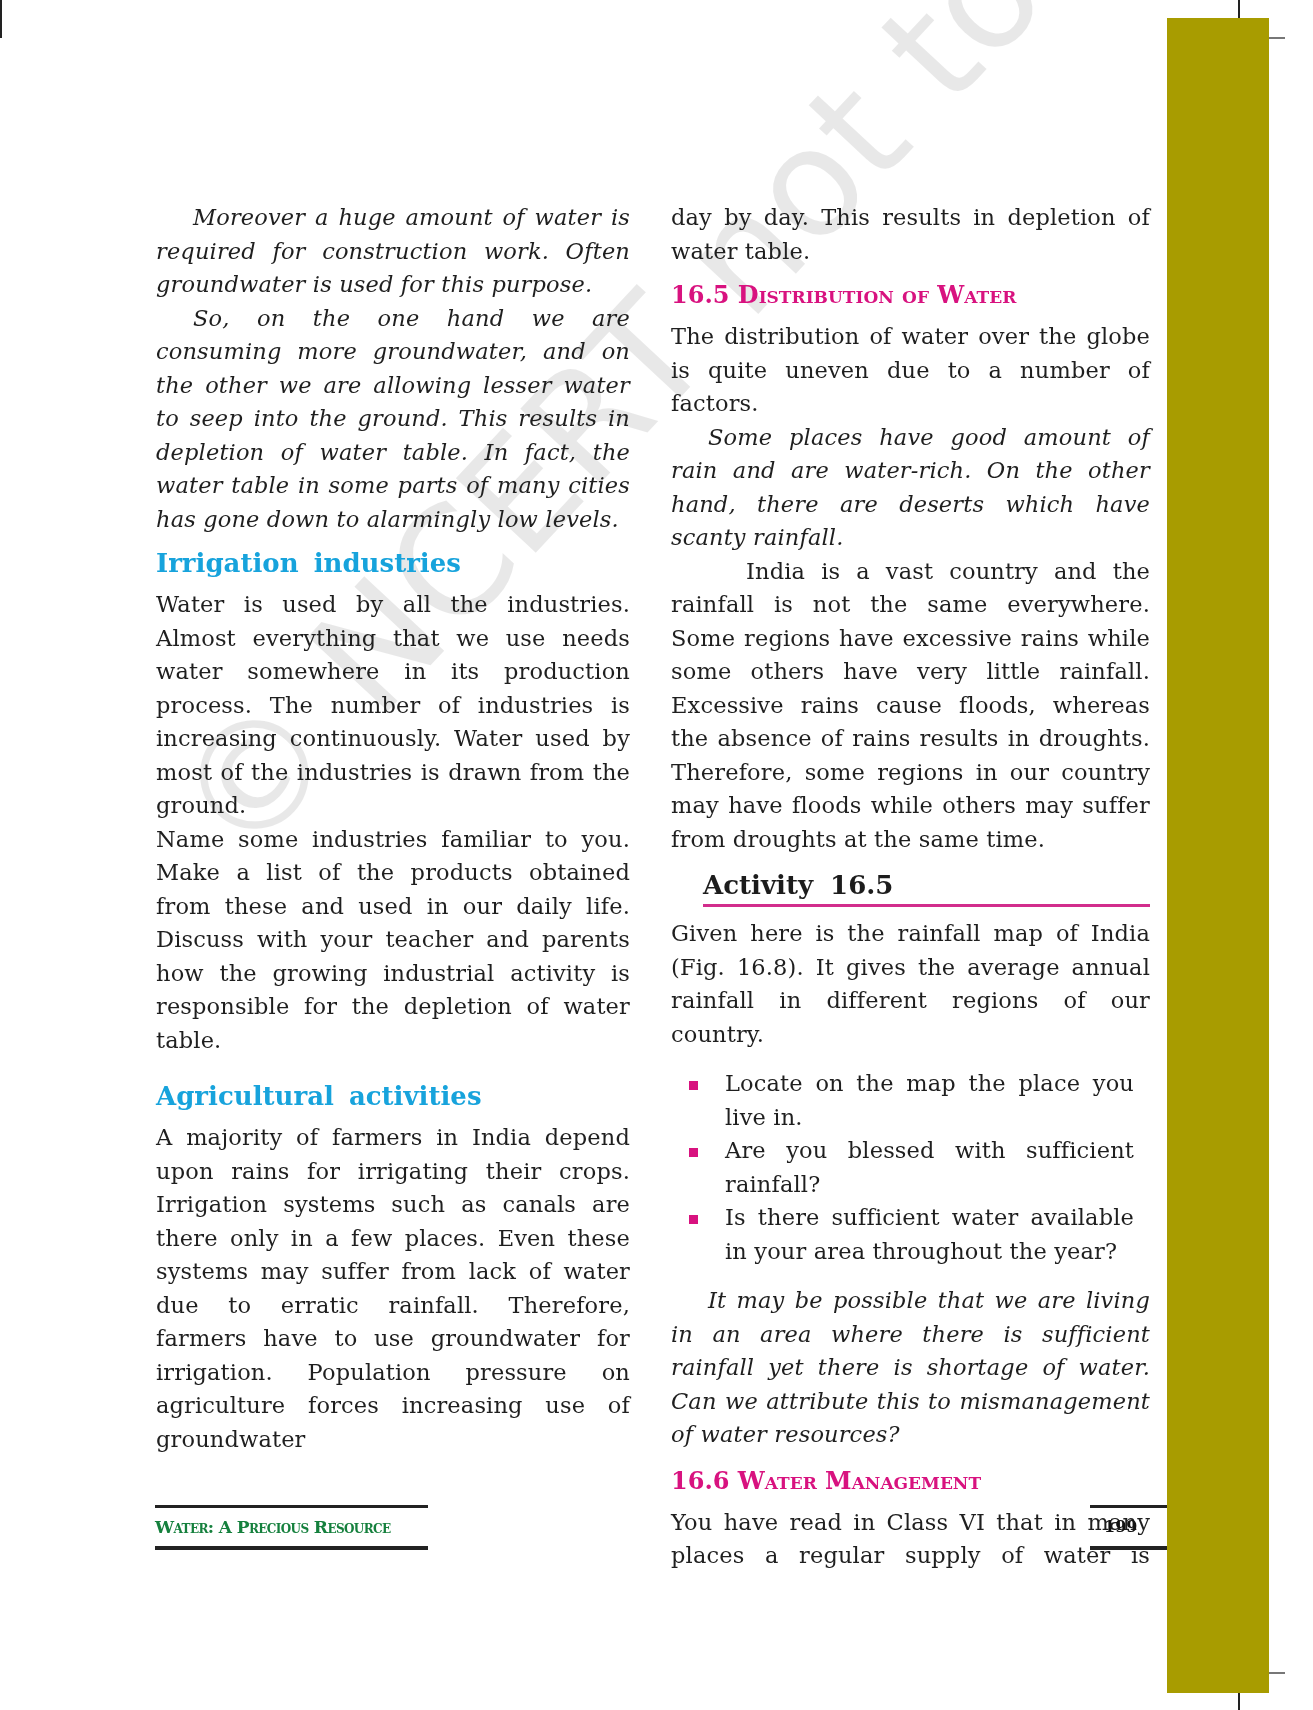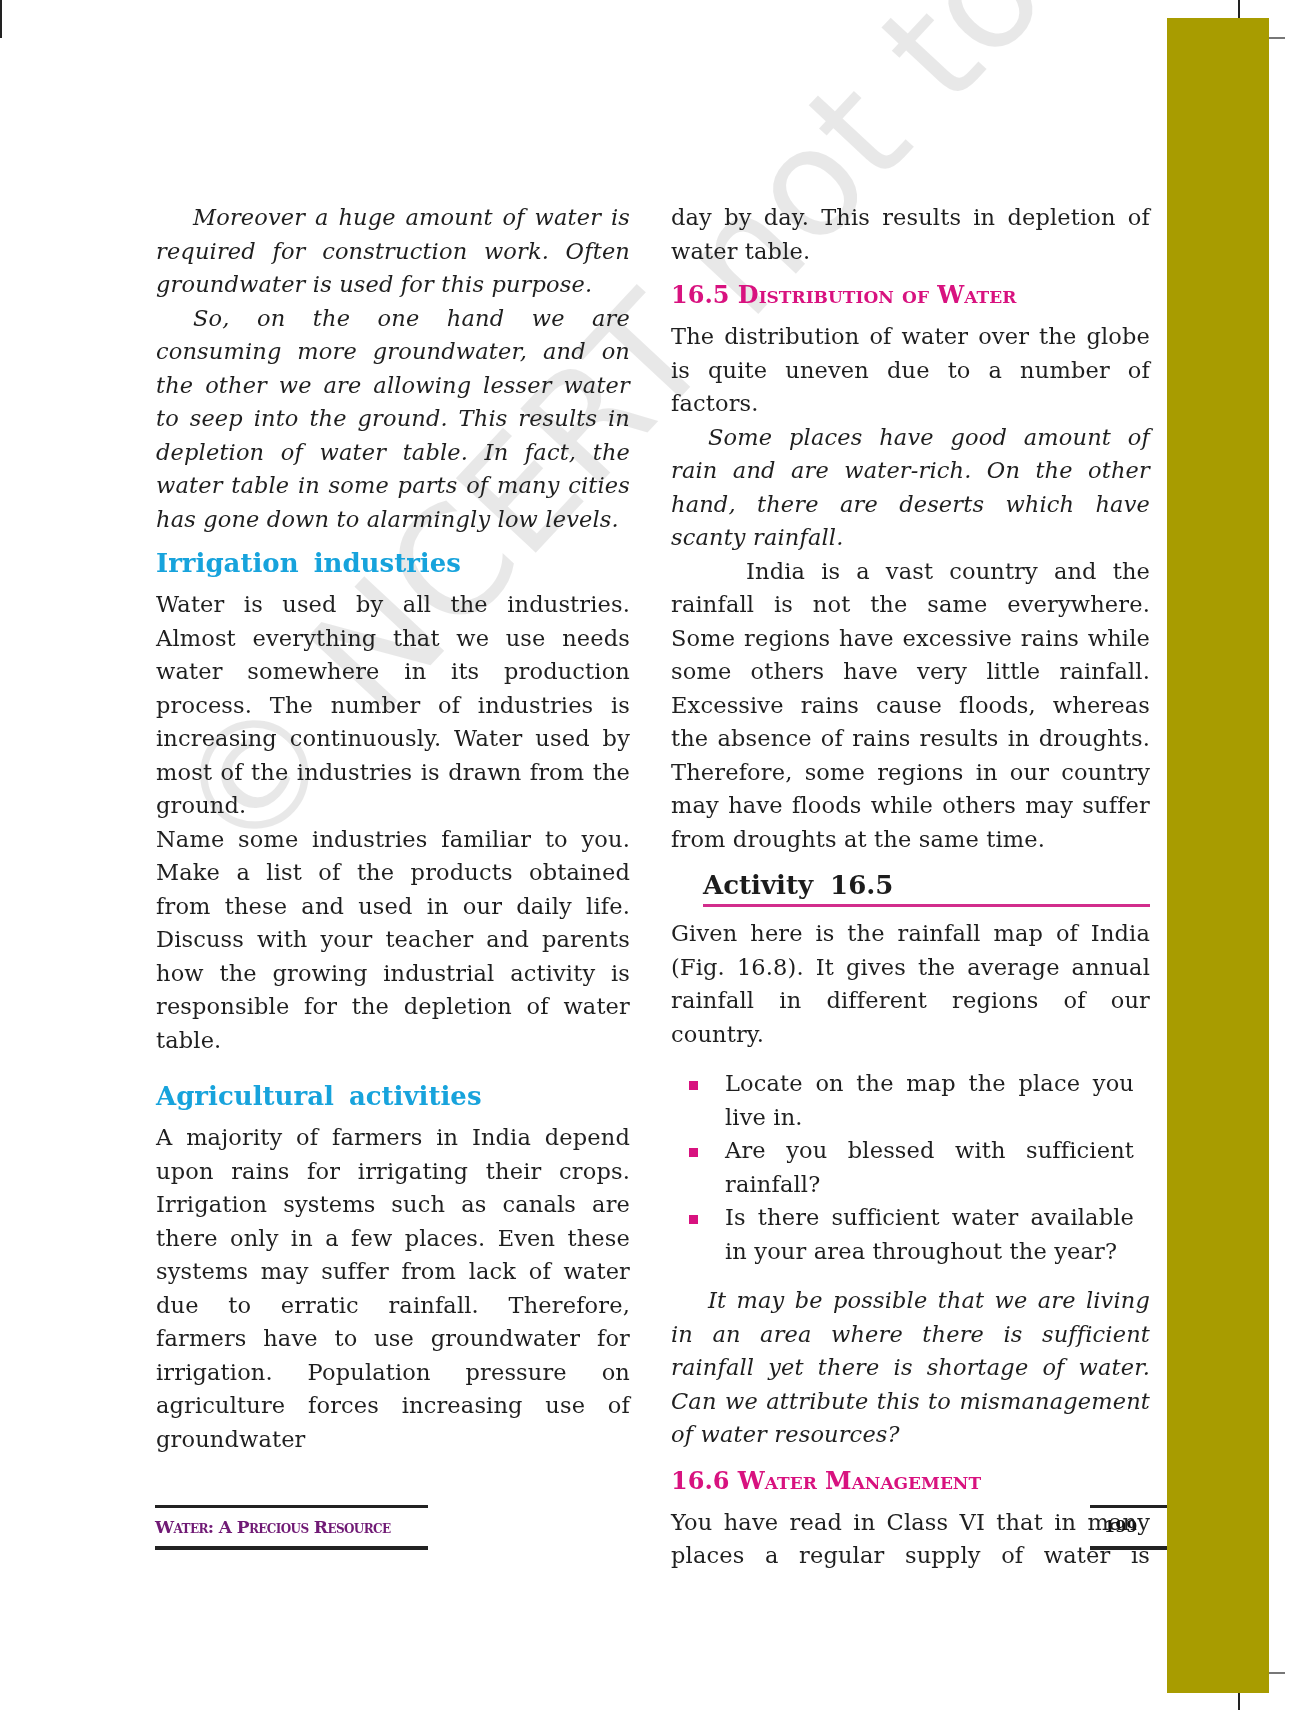--- a/index.html
+++ b/index.html
@@ -41,21 +41,21 @@
   }
   ul.bullets { list-style:none; margin:16px; padding:0; }
   ul.bullets li { position:relative; padding-left:38px; }
   ul.bullets li .sq {
     position:absolute; left:2px; top:14px; width:9px; height:9px; background:#d8127f;
   }
   .footer-left { position:absolute; left:155px; top:1505px; width:273px; }
   .footer-rule-top { height:3px; background:#222; }
   .footer-rule-bot { height:4px; background:#222; }
   .footer-title {
-    font-family:"DejaVu Serif", serif; font-weight:bold; color:#701a75;
+    font-family:"DejaVu Serif", serif; font-weight:bold; color:#15803d;
     font-size:17px; line-height:38px; font-variant:small-caps; letter-spacing:-0.6px; white-space:nowrap;
   }
   .footer-right { position:absolute; left:1090px; top:1505px; width:77px; }
   .page-num {
     font-family:"DejaVu Serif", serif; font-weight:bold; font-size:16px; line-height:38px;
     padding-left:14px; color:#111;
   }
 </style>
 </head>
 <body>

